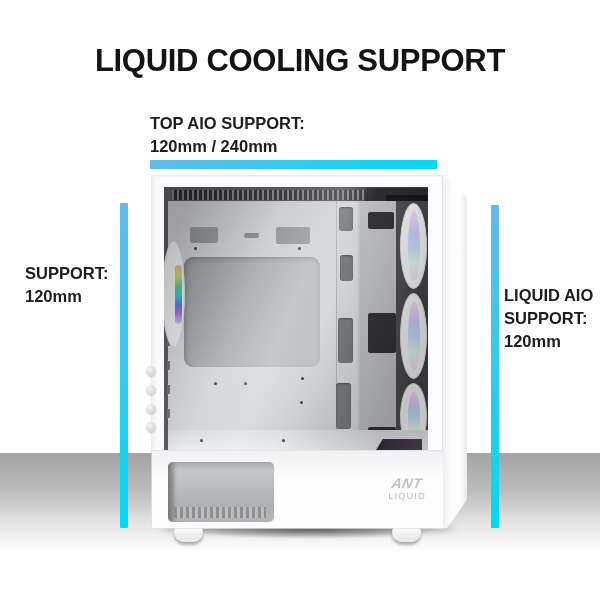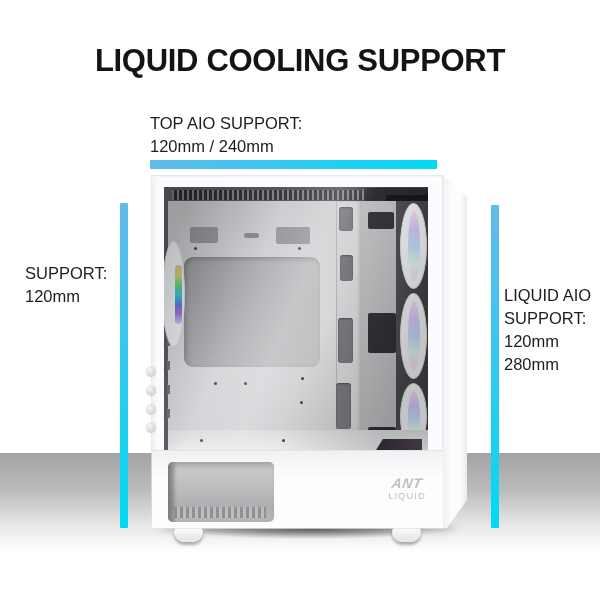--- a/index.html
+++ b/index.html
@@ -14,21 +14,21 @@
 
   
   .title {
     position: absolute; top: 43px; left: 0; width: 600px;
     text-align: center;
     font-size: 31px; font-weight: bold; letter-spacing: -0.3px;
     color: #141414;
   }
 
   
-  .anno { position: absolute; font-size: 16.5px; font-weight: normal; color: #1d1d1d; line-height: 23px; }
+  .anno { position: absolute; font-size: 16.5px; font-weight: bold; color: #1d1d1d; line-height: 23px; }
   .anno-top   { left: 150px; top: 112px; }
   .anno-rear  { left: 25px;  top: 262px; }
   .anno-front { left: 504px; top: 284px; }
 
   
   .bar { position: absolute; border-radius: 1px; }
   .bar-top   { left: 150px; top: 160px; width: 287px; height: 9px;
                background: linear-gradient(90deg,  #63baea 0%, #00d9f4 100%); }
   .bar-rear  { left: 120px; top: 203px; width: 8px; height: 325px;
                background: linear-gradient(180deg, #63baea 0%, #00d9f4 100%); }
@@ -187,21 +187,20 @@
   <div class="anno anno-rear">
     <div>SUPPORT:</div>
     <div>120mm</div>
   </div>
   <div class="bar bar-rear z-top"></div>
 
   <div class="anno anno-front">
     <div>LIQUID AIO</div>
     <div>SUPPORT:</div>
     <div>120mm</div>
-    <div>280mm</div>
   </div>
   <div class="bar bar-front z-top"></div>
 
   <div class="floor"></div>
   <div class="case-shadow"></div>
   <div class="case-shadow-core"></div>
   <div class="foot foot-left"></div>
   <div class="foot foot-right"></div>
 
   <div class="case-side">

